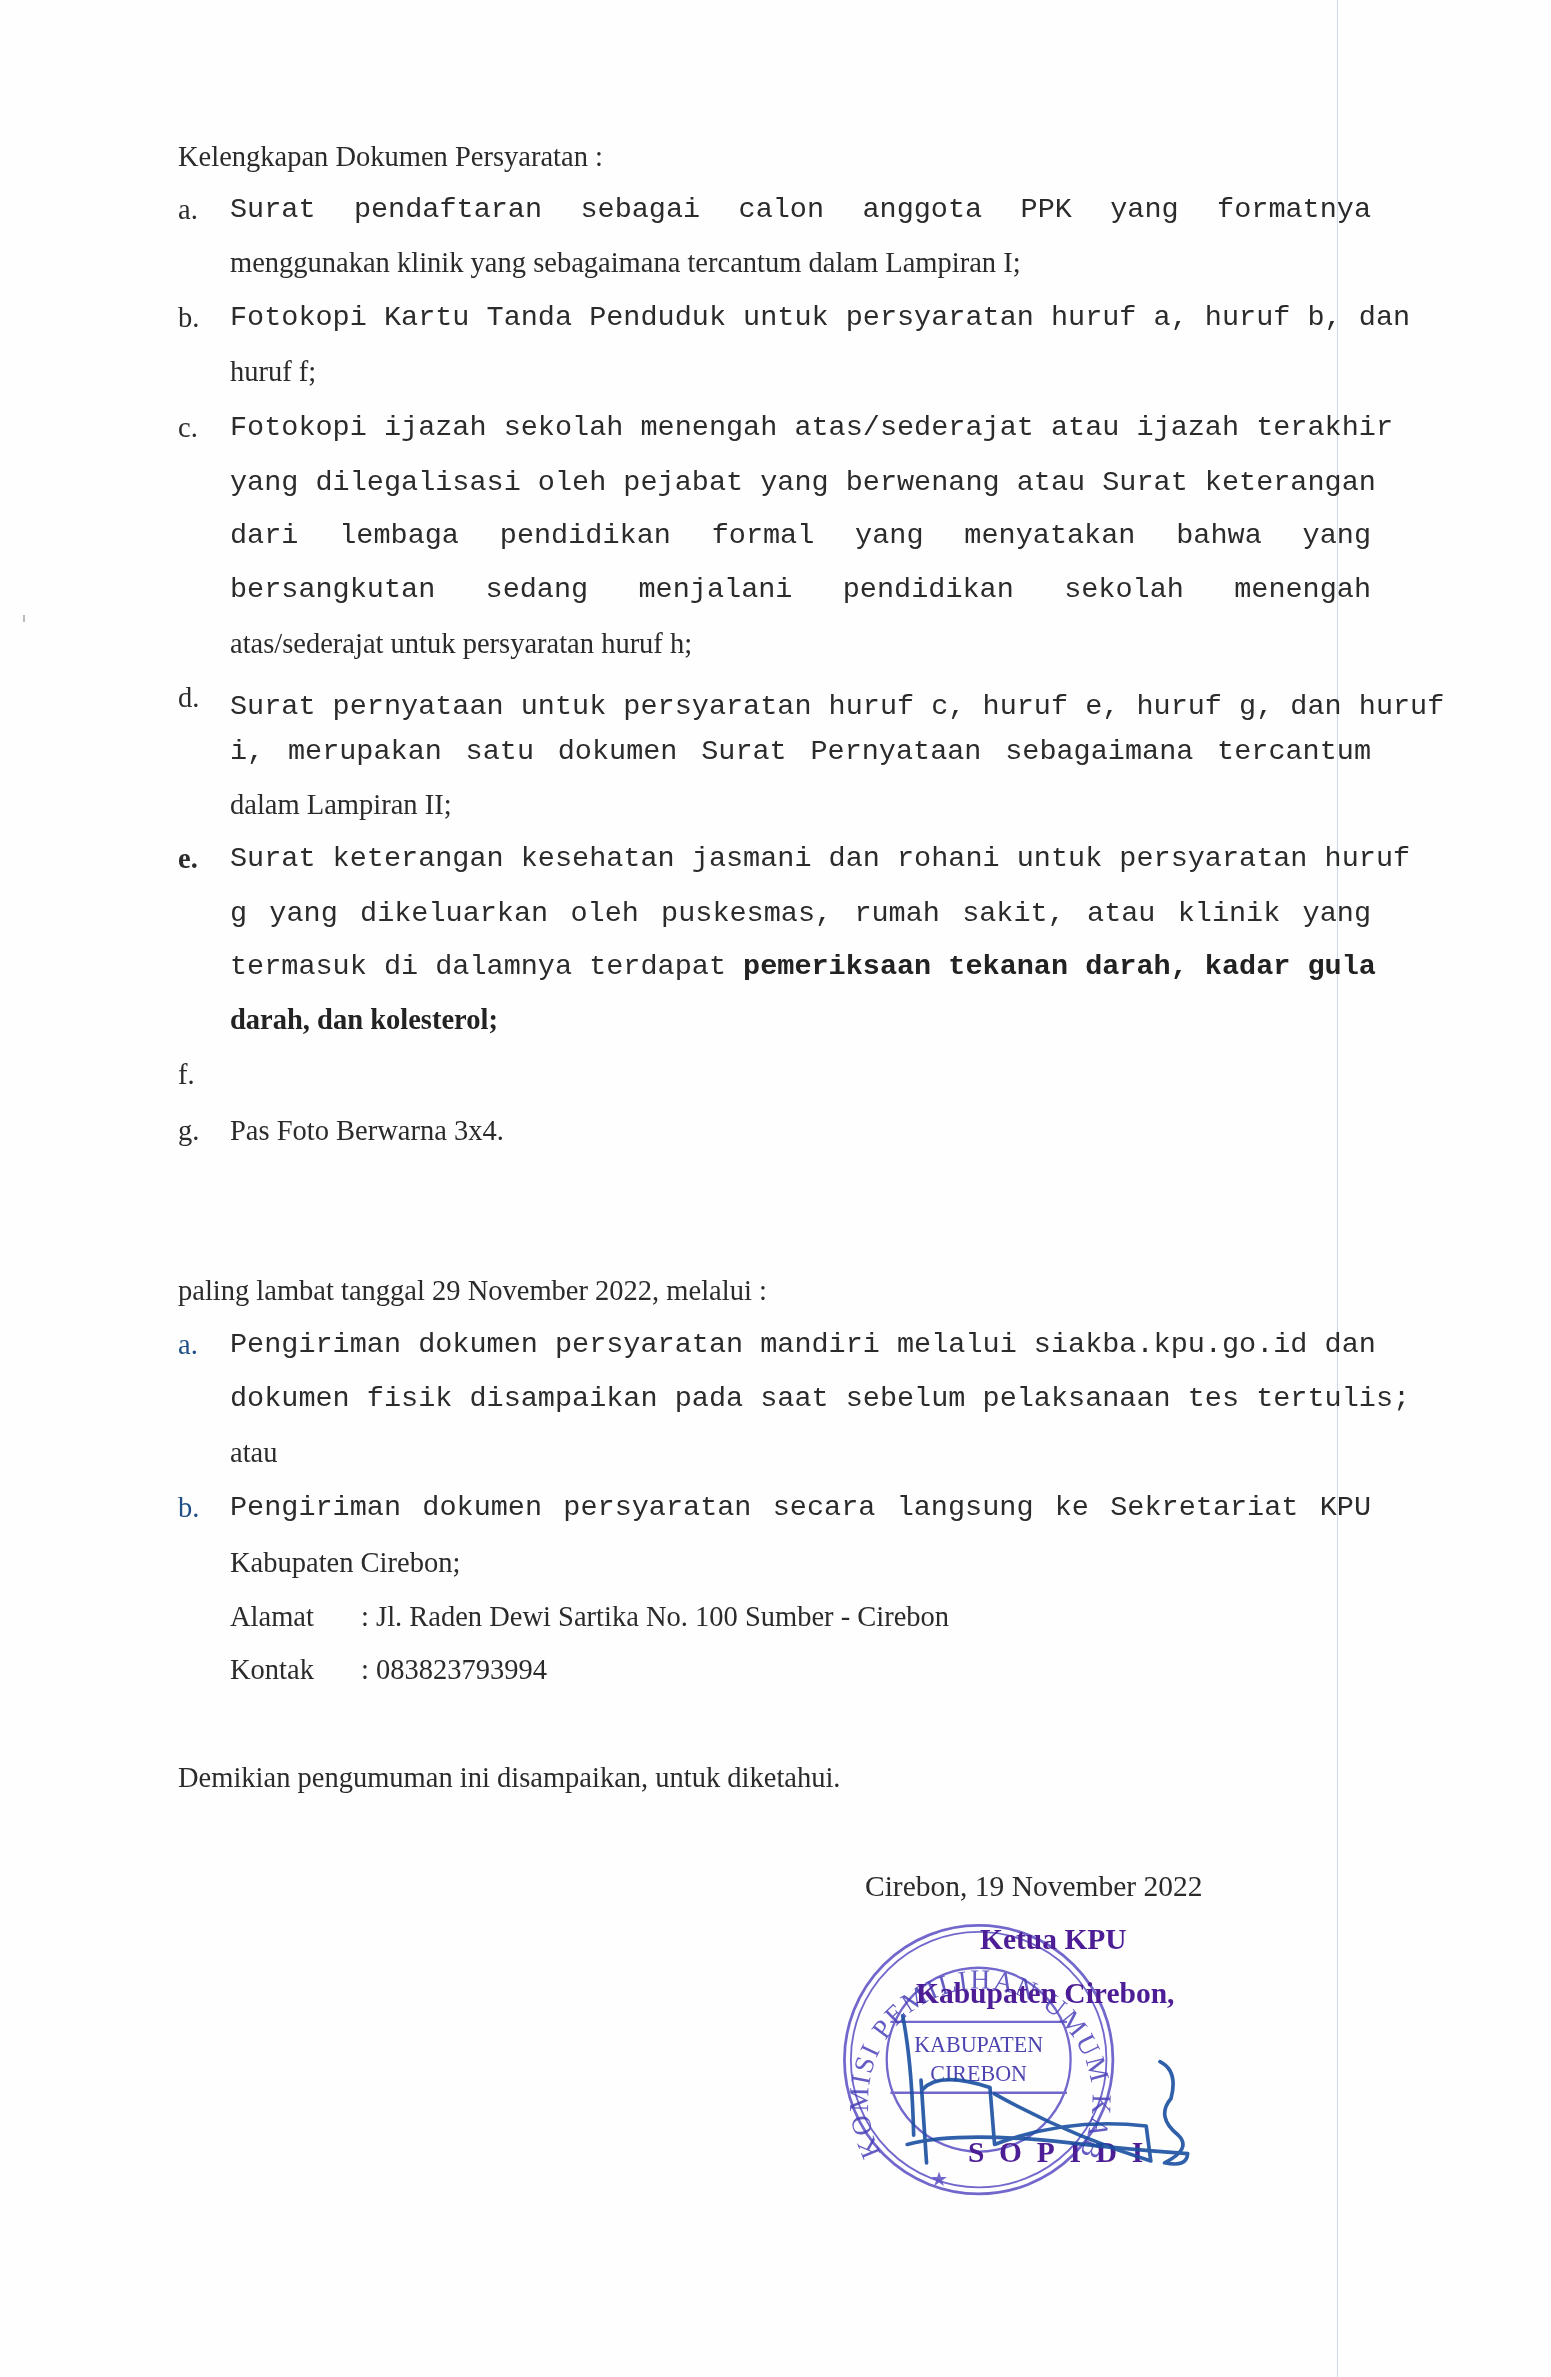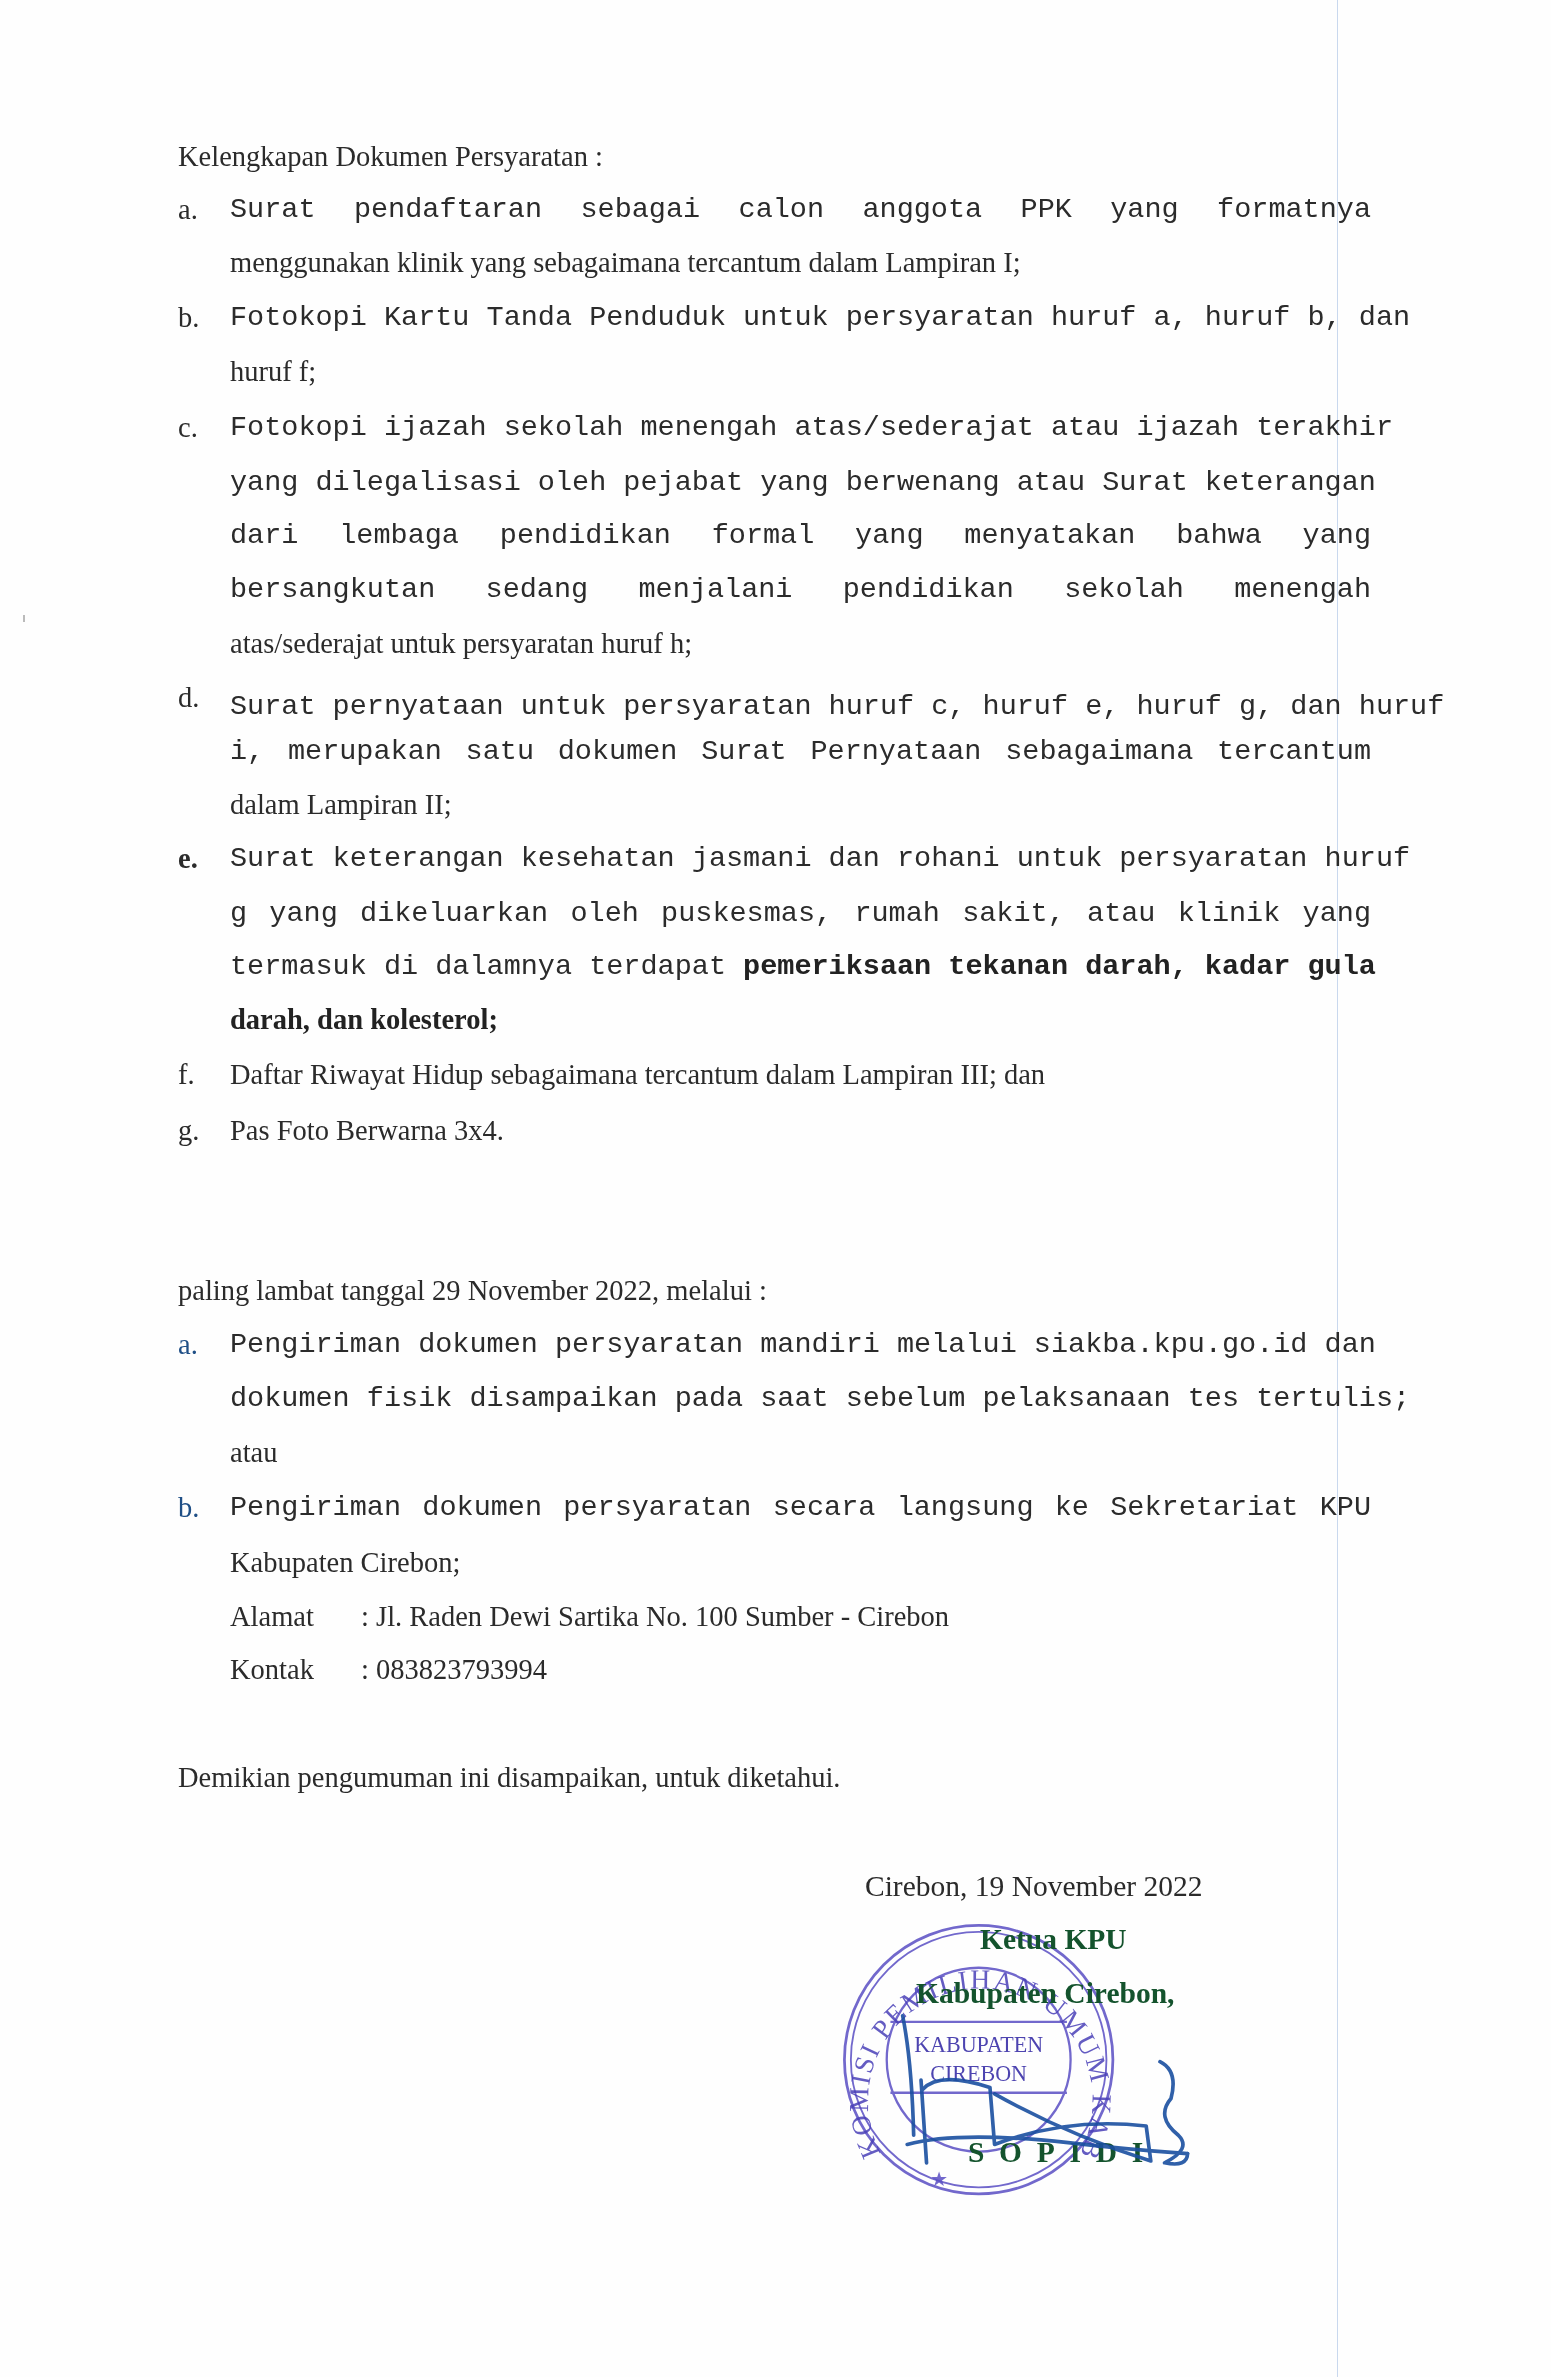--- a/index.html
+++ b/index.html
@@ -10,21 +10,21 @@
     .speck { position:absolute; left:23px; top:615px; width:1.8px; height:7.4px; background:#bbb; }
     .line { position:absolute; left:178px; width:1194px; font-size:28.5px; line-height:37px; white-space:nowrap; }
     .just { text-align:justify; text-align-last:justify;font-family:Liberation Mono, monospace; }
     .item { left:230px; width:1141px; }
     .marker { position:absolute; left:178px; font-size:28.5px; line-height:37px; }
     .marker.blue { color:#1f4f86; }
     .marker.bold { font-weight:bold; }
     .b { font-weight:bold; color:#222; }
     .label { display:inline-block; width:131px; }
     .sig { position:absolute; font-size:29.5px; line-height:37px; white-space:nowrap; }
-    .sig.bold { font-weight:bold; color:#14532d; }
+    .sig.bold { font-weight:bold; color:#4c1d95; }
     .spaced { letter-spacing:14.7px; }
     svg.stamp { position:absolute; left:833px; top:1919px; width:295px; height:285px; overflow:visible; }
     svg.signature { position:absolute; left:884px; top:1979px; width:313px; height:193px; overflow:visible; }
   </style>
 </head>
 <body>
 
 <div class="page">
   <div class="scanline"></div>
   <div class="speck"></div>
@@ -51,21 +51,20 @@
   <div class="line item just" style="top:733px">i, merupakan satu dokumen Surat Pernyataan sebagaimana tercantum</div>
   <div class="line item" style="top:786px">dalam Lampiran II;</div>
 
   <div class="marker bold" style="top:840px">e.</div>
   <div class="line item just" style="top:840px">Surat keterangan kesehatan jasmani dan rohani untuk persyaratan huruf</div>
   <div class="line item just" style="top:895px">g yang dikeluarkan oleh puskesmas, rumah sakit, atau klinik yang</div>
   <div class="line item just" style="top:948px"><span>termasuk di dalamnya terdapat </span><span class="b">pemeriksaan tekanan darah, kadar gula</span></div>
   <div class="line item b" style="top:1001px">darah, dan kolesterol;</div>
 
   <div class="marker" style="top:1056px">f.</div>
-  <div class="line item" style="top:1056px">Daftar Riwayat Hidup sebagaimana tercantum dalam Lampiran III; dan</div>
 
   <div class="marker" style="top:1112px">g.</div>
   <div class="line item" style="top:1112px">Pas Foto Berwarna 3x4.</div>
 
   <div class="line" style="top:1272px">paling lambat tanggal 29 November 2022, melalui :</div>
 
   <div class="marker blue" style="top:1326px">a.</div>
   <div class="line item just" style="top:1326px">Pengiriman dokumen persyaratan mandiri melalui siakba.kpu.go.id dan</div>
   <div class="line item just" style="top:1380px">dokumen fisik disampaikan pada saat sebelum pelaksanaan tes tertulis;</div>
   <div class="line item" style="top:1434px">atau</div>

